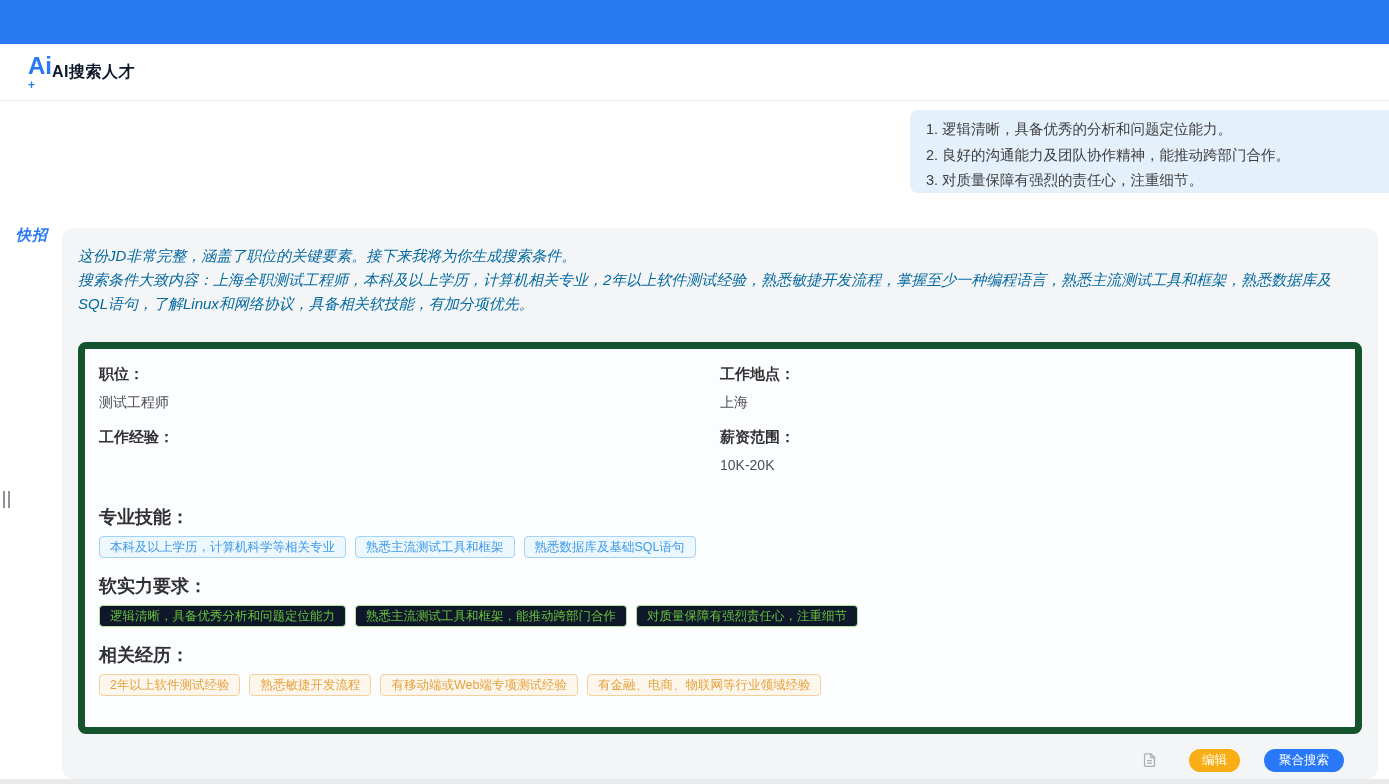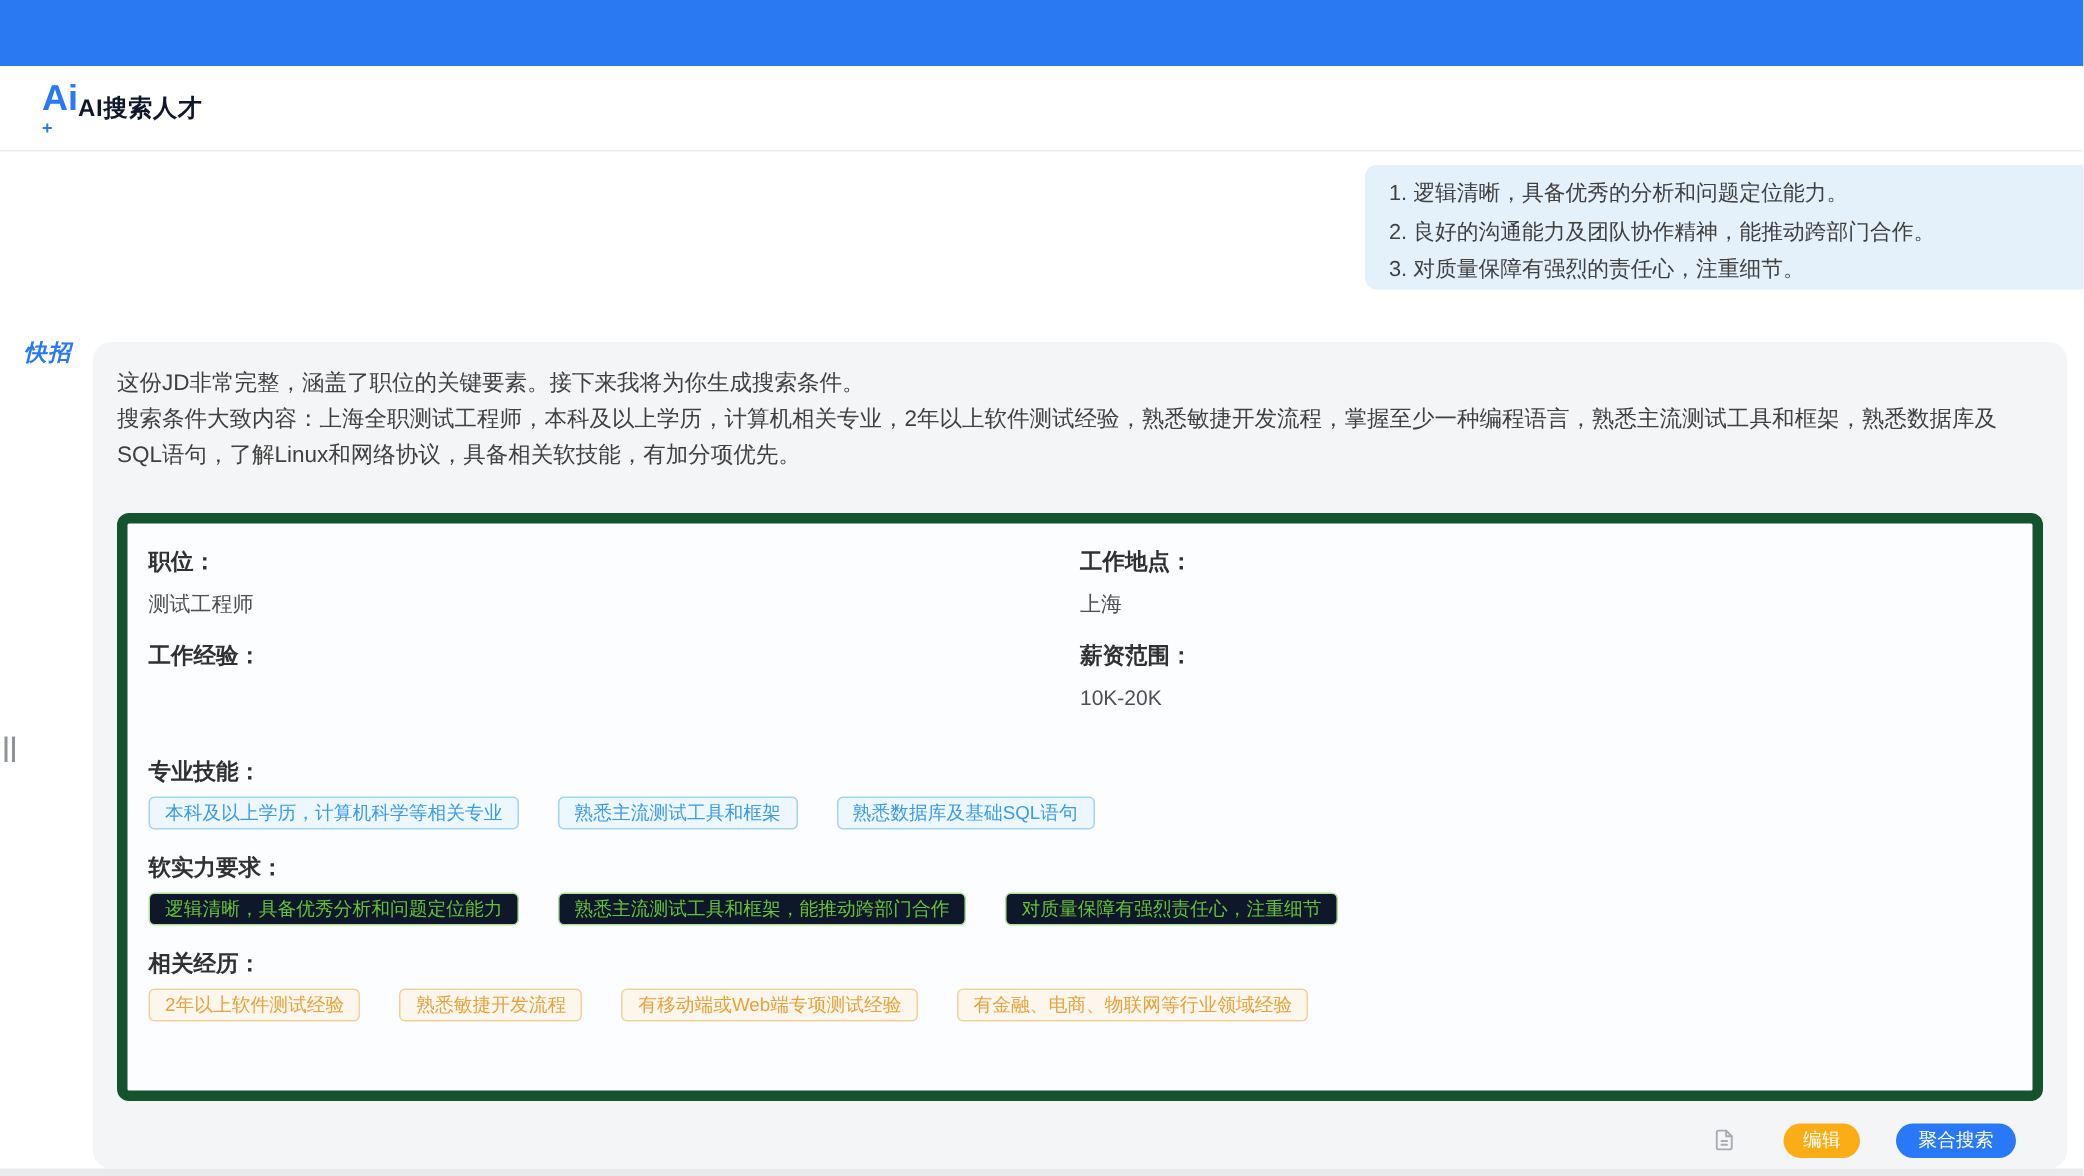--- a/index.html
+++ b/index.html
@@ -37,34 +37,34 @@
     position: absolute; top: 226px; left: 16px;
     color: #2878f7; font-size: 15px; font-weight: 800; font-style: italic;
     letter-spacing: 1px;
   }
   .bot-bubble {
     position: absolute; top: 228px; left: 62px; width: 1316px; height: 551px;
     background: #f4f5f6; border-radius: 12px;
     padding: 16px 16px 11px 16px;
   }
   .bot-paragraphs { padding: 0 4px 0 0; }
-  .bot-paragraphs p { font-size: 15px; line-height: 24px; color: #404040; }
+  .bot-paragraphs p { font-size: 15px; line-height: 24px; color: #0369a1; font-style: italic; }
 
   .job-card {
     margin-top: 26px;
     background: #fcfdfe; border: 7px solid #14532d; border-radius: 8px;
     padding: 16px 14px 26px 14px;
     min-height: 392px;
   }
   .field-grid { display: grid; grid-template-columns: 1fr 1fr; }
   .field-label { font-size: 15px; font-weight: bold; color: #303133; margin-bottom: 10px; }
   .field-value { font-size: 14px; color: #4d4f53; margin-bottom: 16px; }
   .section { margin-top: 16px; }
-  .section-label { font-size: 15px; font-weight: bold; color: #303133; }
-  .tag-row { margin-top: 7px; display: flex; flex-wrap: wrap; gap: 26px; }
+  .section-label { font-size: 18px; font-weight: bold; color: #303133; }
+  .tag-row { margin-top: 7px; display: flex; flex-wrap: wrap; gap: 9px; }
   .tag {
     display: inline-block; height: 22px; line-height: 20px;
     padding: 0 10px; border-radius: 4px; font-size: 12.5px;
     border: 1px solid; white-space: nowrap;
   }
   .tag.blue   { color: #3d9ae8; border-color: #a3d3f5; background: #edf7fe; }
   .tag.green  { color: #67c23a; border-color: #b3e19d; background: #0f172a; }
   .tag.orange { color: #e6a23c; border-color: #f3d19e; background: #fdf6ec; }
 
   .card-footer {

